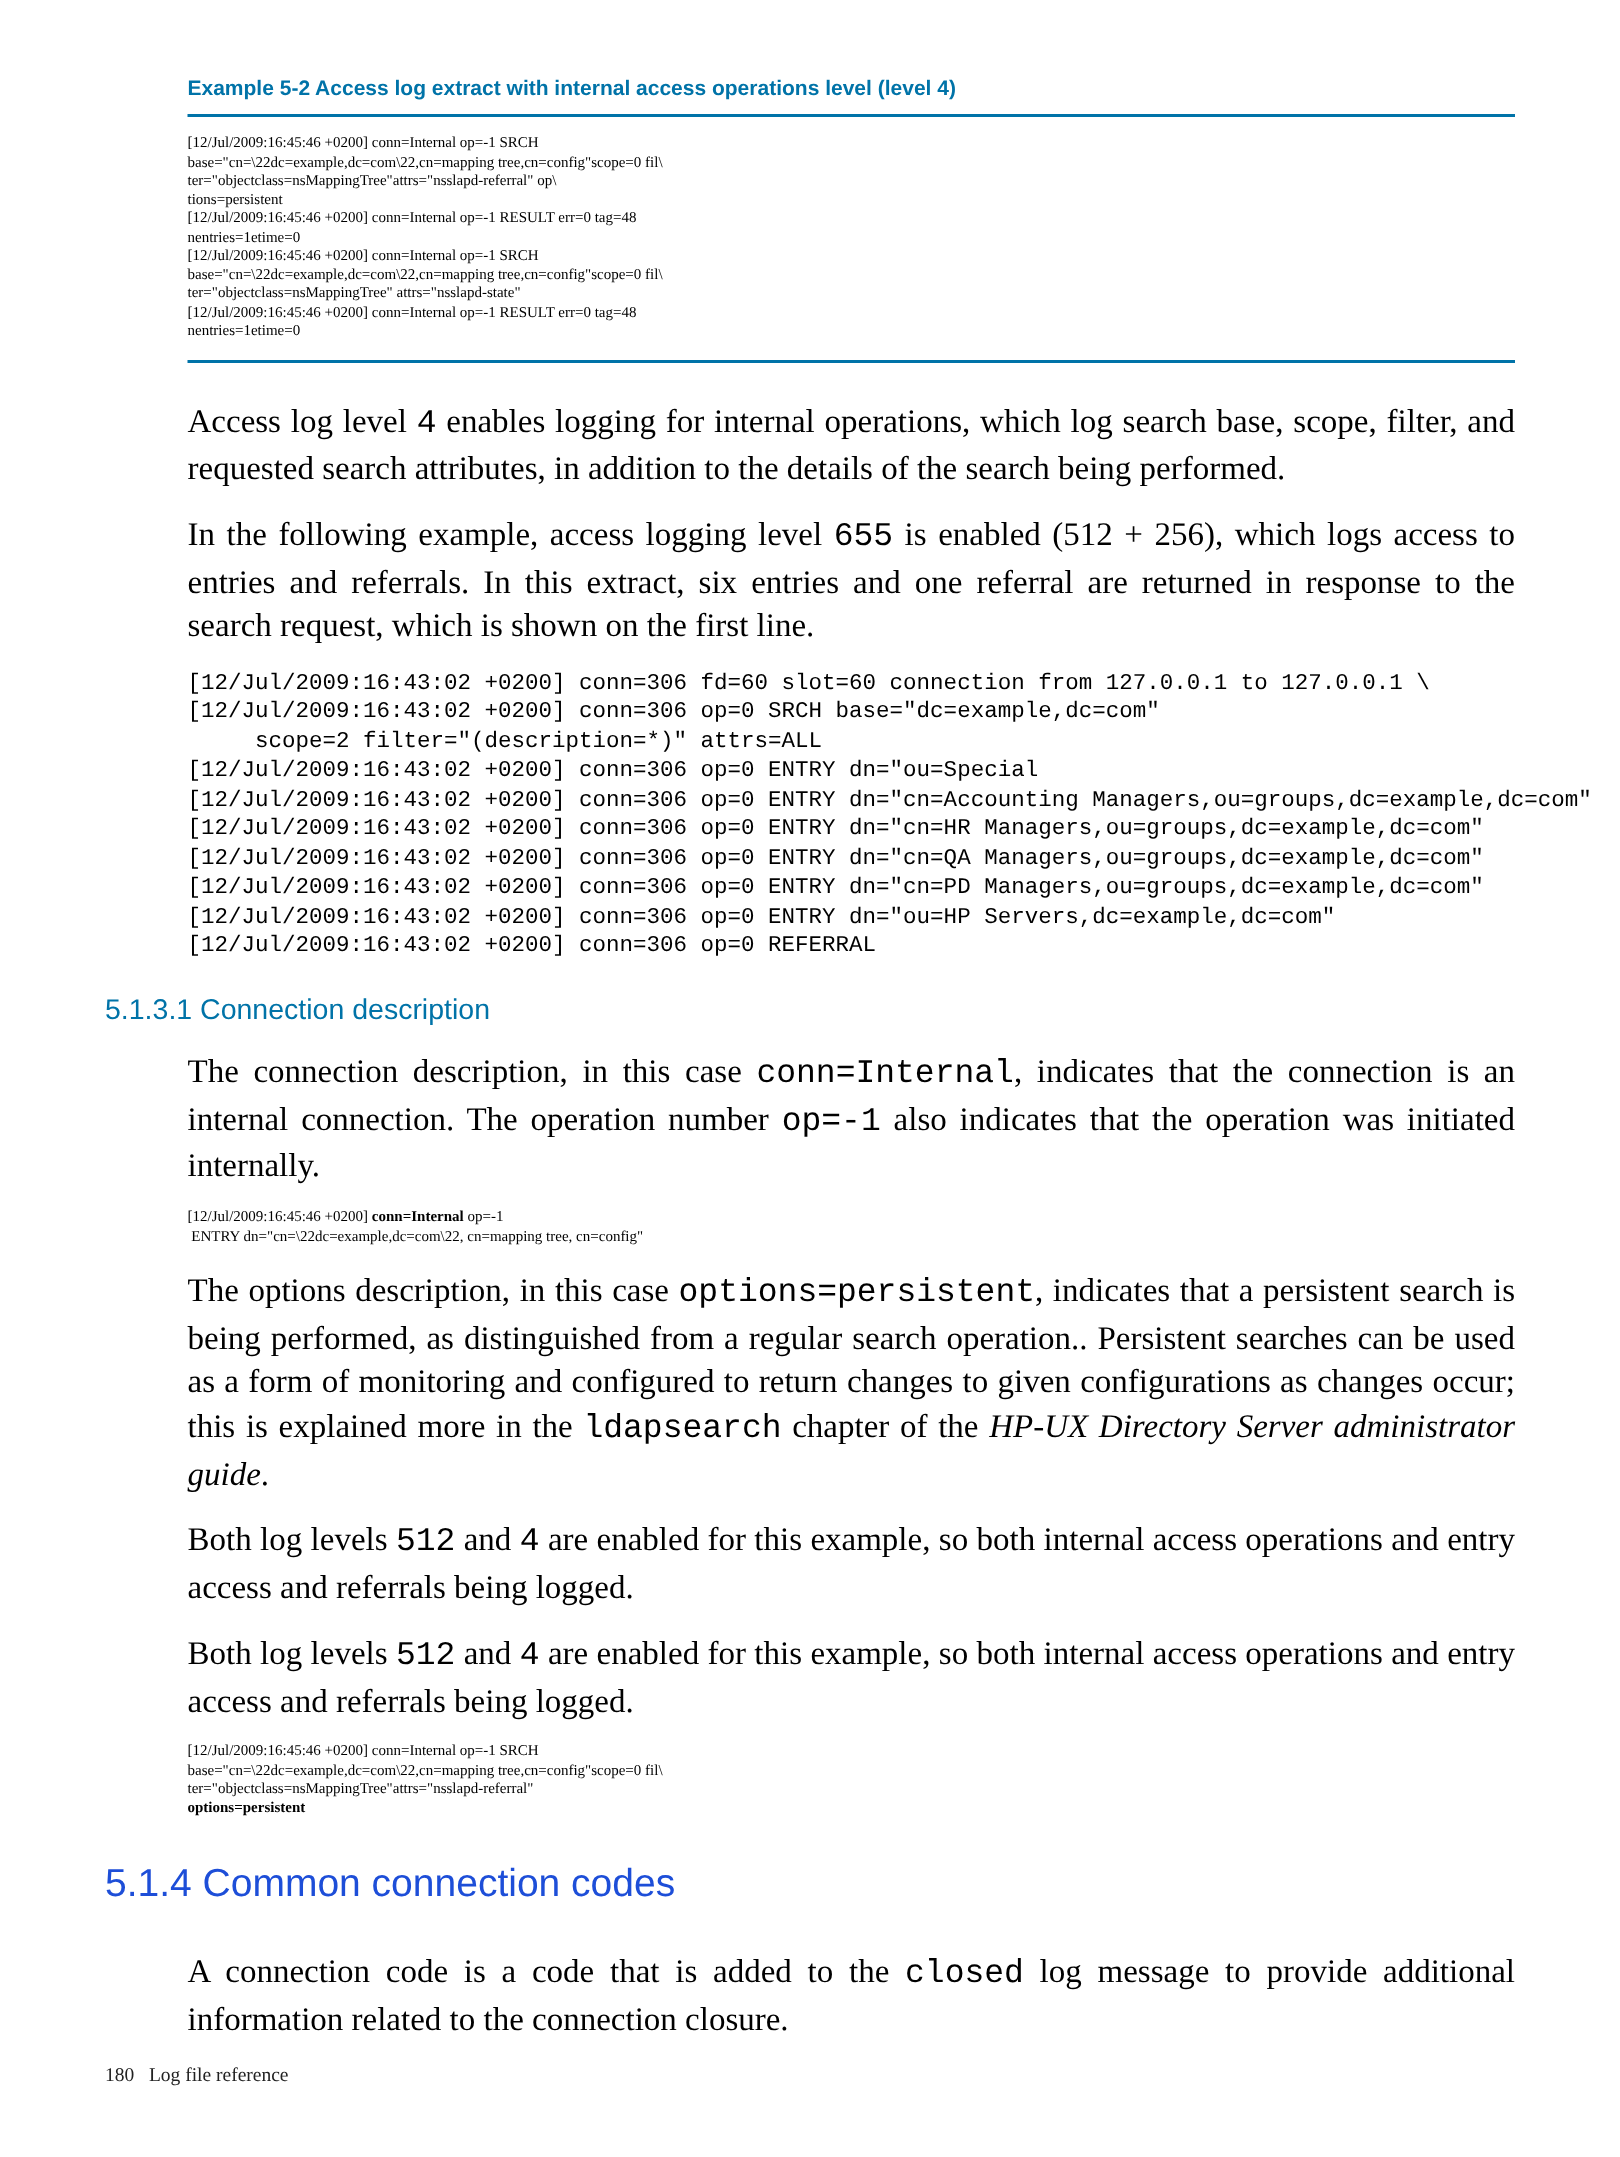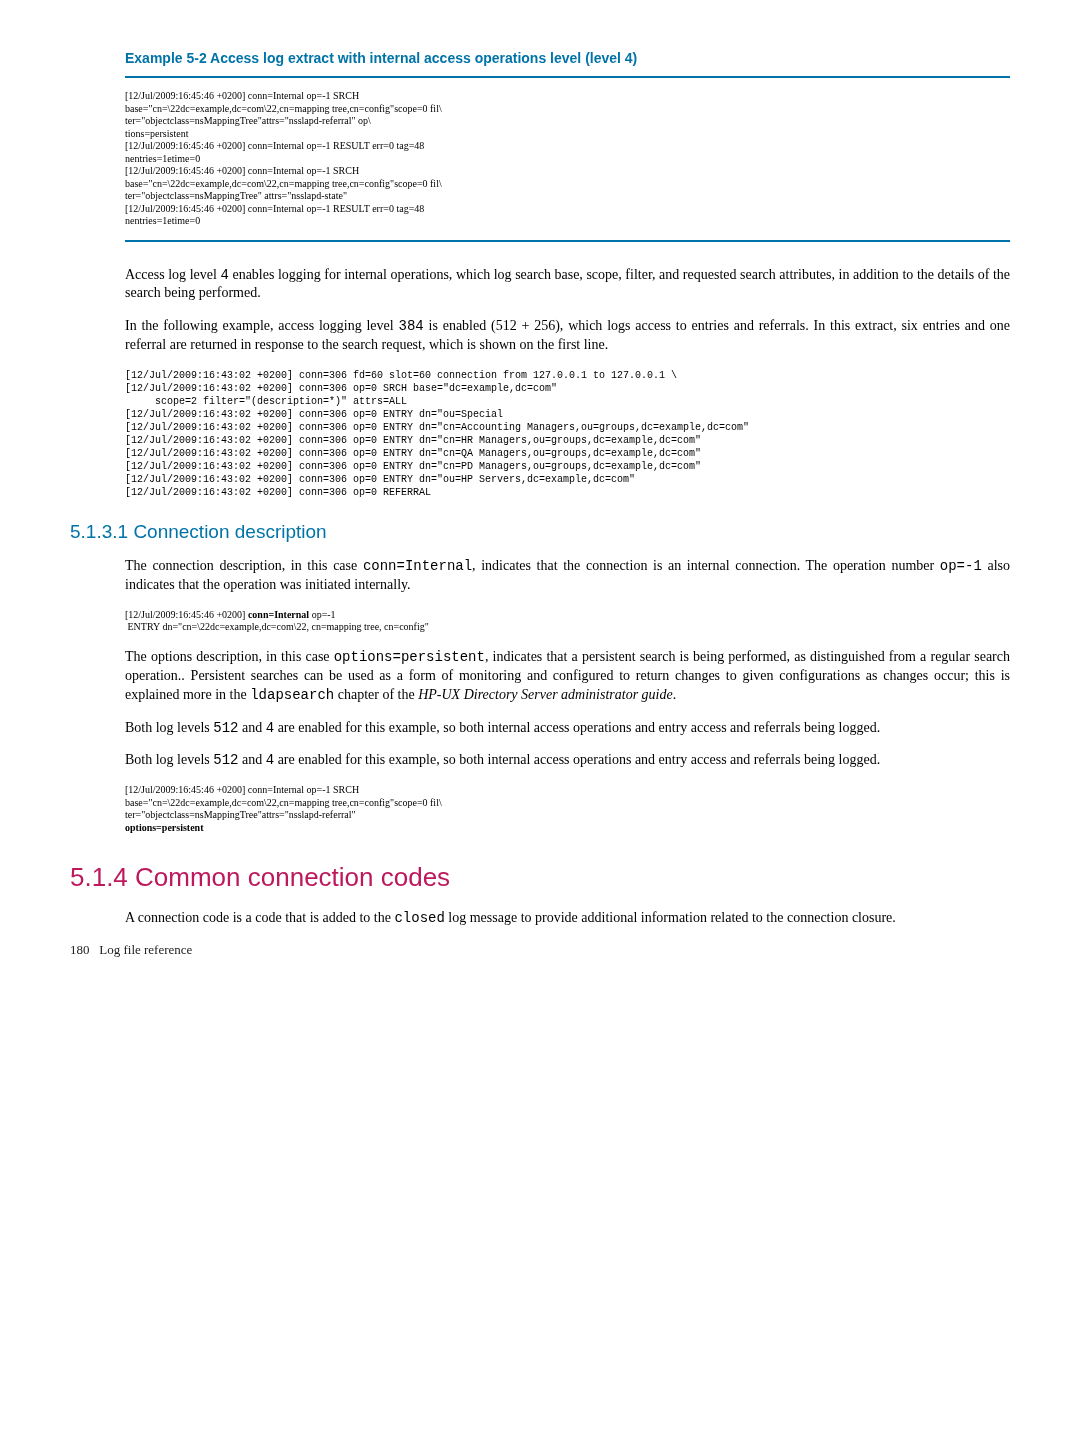--- a/index.html
+++ b/index.html
@@ -27,44 +27,44 @@
     margin: 10px 0 24px 0;
   }
   .mono {
     font-family: Liberation Serif, serif;
     font-size: 10px;
     white-space: pre;
     line-height: 1.25;
   }
   .mono-sm {
     font-family: "Courier New", Courier, monospace;
-    font-size: 10px;
+    font-size: 15px;
     white-space: pre;
     line-height: 1.3;
   }
   .body-text {
-    font-size: 14px;
+    font-size: 22px;
     line-height: 1.35;
     margin: 14px 0;
     text-align: justify;
   }
   .indent-block { margin-left: 55px; }
   .h4 {
     font-family: Arial, Helvetica, sans-serif;
     color: #0073a8;
     font-size: 19px;
     font-weight: normal;
     margin: 22px 0 10px 0;
   }
   .h3 {
     font-family: Arial, Helvetica, sans-serif;
-    color: #be185d;
+    color: #1d4ed8;
     font-size: 26px;
     font-weight: normal;
-    margin: 28px 0 16px 0;
+    margin: 28px 0 28px 0;
   }
   .code-inline {
     font-family: "Courier New", Courier, monospace;
   }
   .bold { font-weight: bold; }
   .italic { font-style: italic; }
   .footer {
     font-size: 13px;
     color: #222;
   }
@@ -85,21 +85,21 @@
 nentries=1etime=0
 [12/Jul/2009:16:45:46 +0200] conn=Internal op=-1 SRCH
 base="cn=\22dc=example,dc=com\22,cn=mapping tree,cn=config"scope=0 fil\
 ter="objectclass=nsMappingTree" attrs="nsslapd-state"
 [12/Jul/2009:16:45:46 +0200] conn=Internal op=-1 RESULT err=0 tag=48
 nentries=1etime=0</div>
     </div>
 
     <p class="body-text"><span>Access log level </span><span class="code-inline">4</span><span> enables logging for internal operations, which log search base, scope, filter, and requested search attributes, in addition to the details of the search being performed.</span></p>
 
-    <p class="body-text"><span>In the following example, access logging level </span><span class="code-inline">384</span><span> is enabled (512 + 256), which logs access to entries and referrals. In this extract, six entries and one referral are returned in response to the search request, which is shown on the first line.</span></p>
+    <p class="body-text"><span>In the following example, access logging level </span><span class="code-inline">655</span><span> is enabled (512 + 256), which logs access to entries and referrals. In this extract, six entries and one referral are returned in response to the search request, which is shown on the first line.</span></p>
 
     <div class="mono-sm">[12/Jul/2009:16:43:02 +0200] conn=306 fd=60 slot=60 connection from 127.0.0.1 to 127.0.0.1 \
 [12/Jul/2009:16:43:02 +0200] conn=306 op=0 SRCH base="dc=example,dc=com"
      scope=2 filter="(description=*)" attrs=ALL
 [12/Jul/2009:16:43:02 +0200] conn=306 op=0 ENTRY dn="ou=Special
 [12/Jul/2009:16:43:02 +0200] conn=306 op=0 ENTRY dn="cn=Accounting Managers,ou=groups,dc=example,dc=com"
 [12/Jul/2009:16:43:02 +0200] conn=306 op=0 ENTRY dn="cn=HR Managers,ou=groups,dc=example,dc=com"
 [12/Jul/2009:16:43:02 +0200] conn=306 op=0 ENTRY dn="cn=QA Managers,ou=groups,dc=example,dc=com"
 [12/Jul/2009:16:43:02 +0200] conn=306 op=0 ENTRY dn="cn=PD Managers,ou=groups,dc=example,dc=com"
 [12/Jul/2009:16:43:02 +0200] conn=306 op=0 ENTRY dn="ou=HP Servers,dc=example,dc=com"

